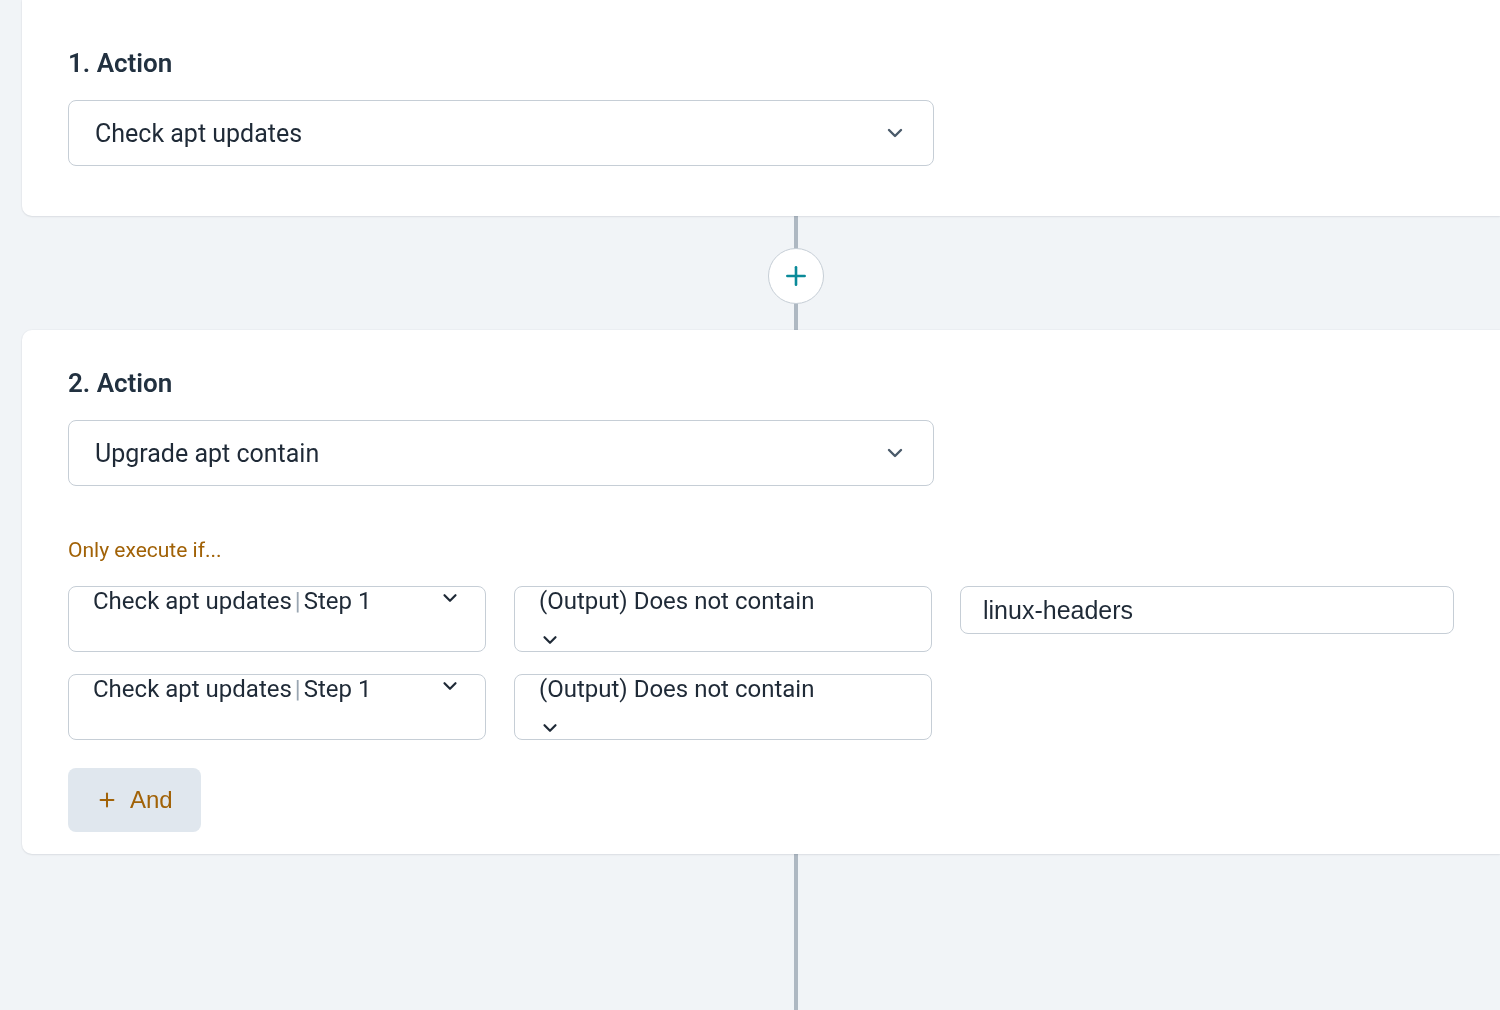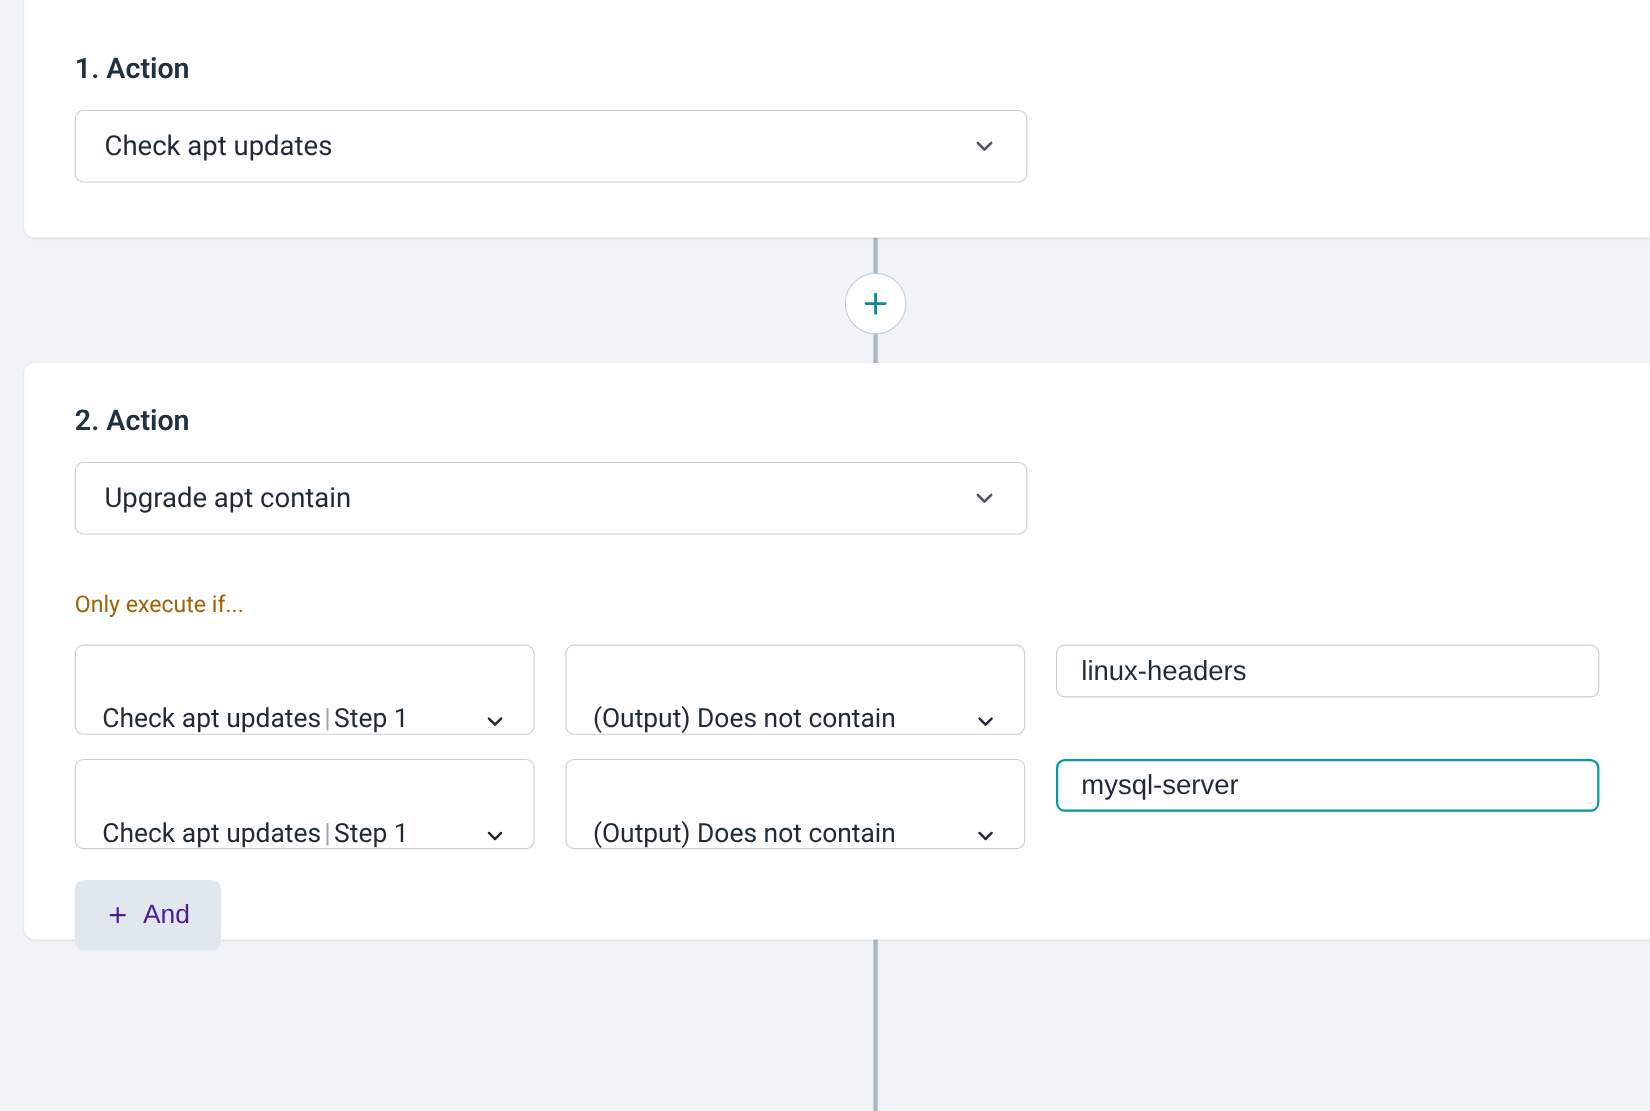--- a/index.html
+++ b/index.html
@@ -58,34 +58,34 @@
     margin-top: 52px;
     margin-bottom: 24px;
   }
 
   .cond-row {
     display: flex;
     gap: 28px;
     margin-bottom: 22px;
   }
   .cond-select {
-    height: 82px;
-    border: 1.5px solid #c6ced6;
-    border-radius: 8px;
-    background: #ffffff;
-    display: flex;
-    align-items: flex-end;
+    height: 66px;
+    border: 1.5px solid #c6ced6;
+    border-radius: 8px;
+    background: #ffffff;
+    display: flex;
+    align-items: flex-start;
     justify-content: space-between;
     padding: 0 24px;
     font-size: 24px;
     color: #1f2a37;
     cursor: pointer;
   }
   .cond-a { width: 418px; }
-  .cond-b { width: 418px; }
+  .cond-b { width: 418px; flex-direction: column; }
   .cond-input {
     height: 48px;
     flex: 1;
     min-width: 340px;
     border: 1.5px solid #c6ced6;
     border-radius: 8px;
     background: #ffffff;
     padding: 0 22px;
     font-size: 25px;
     color: #1f2a37;
@@ -104,21 +104,21 @@
   .pill-btn {
     background: #e0e7ee;
     border: none;
     border-radius: 8px;
     height: 64px;
     padding: 0 28px;
     display: flex;
     align-items: center;
     gap: 12px;
     font-size: 24px;
-    color: #4c1d95;
+    color: #a16207;
     cursor: pointer;
   }
   .pill-btn .plus { display: flex; }
 
   .connector {
     position: absolute;
     left: 794px;
     width: 4px;
     background: #aeb8c2;
   }
@@ -219,21 +219,20 @@
         </span>
       </div>
       <div class="cond-select cond-b">
         <span>(Output) Does not contain</span>
         <span class="chevron">
           <svg width="22" height="22" viewBox="0 0 24 24" fill="none" stroke="currentColor" stroke-width="2.4" stroke-linecap="round" stroke-linejoin="round">
               <polyline points="6 9 12 15 18 9"></polyline>
             </svg>
         </span>
       </div>
-      <input class="cond-input focused" type="text" value="mysql-server" style="">
     </div>
 
     <div class="btn-row">
       <button class="pill-btn">
         <span class="plus">
           <svg width="22" height="22" viewBox="0 0 24 24" fill="none" stroke="currentColor" stroke-width="2.2" stroke-linecap="round">
               <line x1="12" y1="5" x2="12" y2="19"></line>
               <line x1="5" y1="12" x2="19" y2="12"></line>
             </svg>
         </span>

